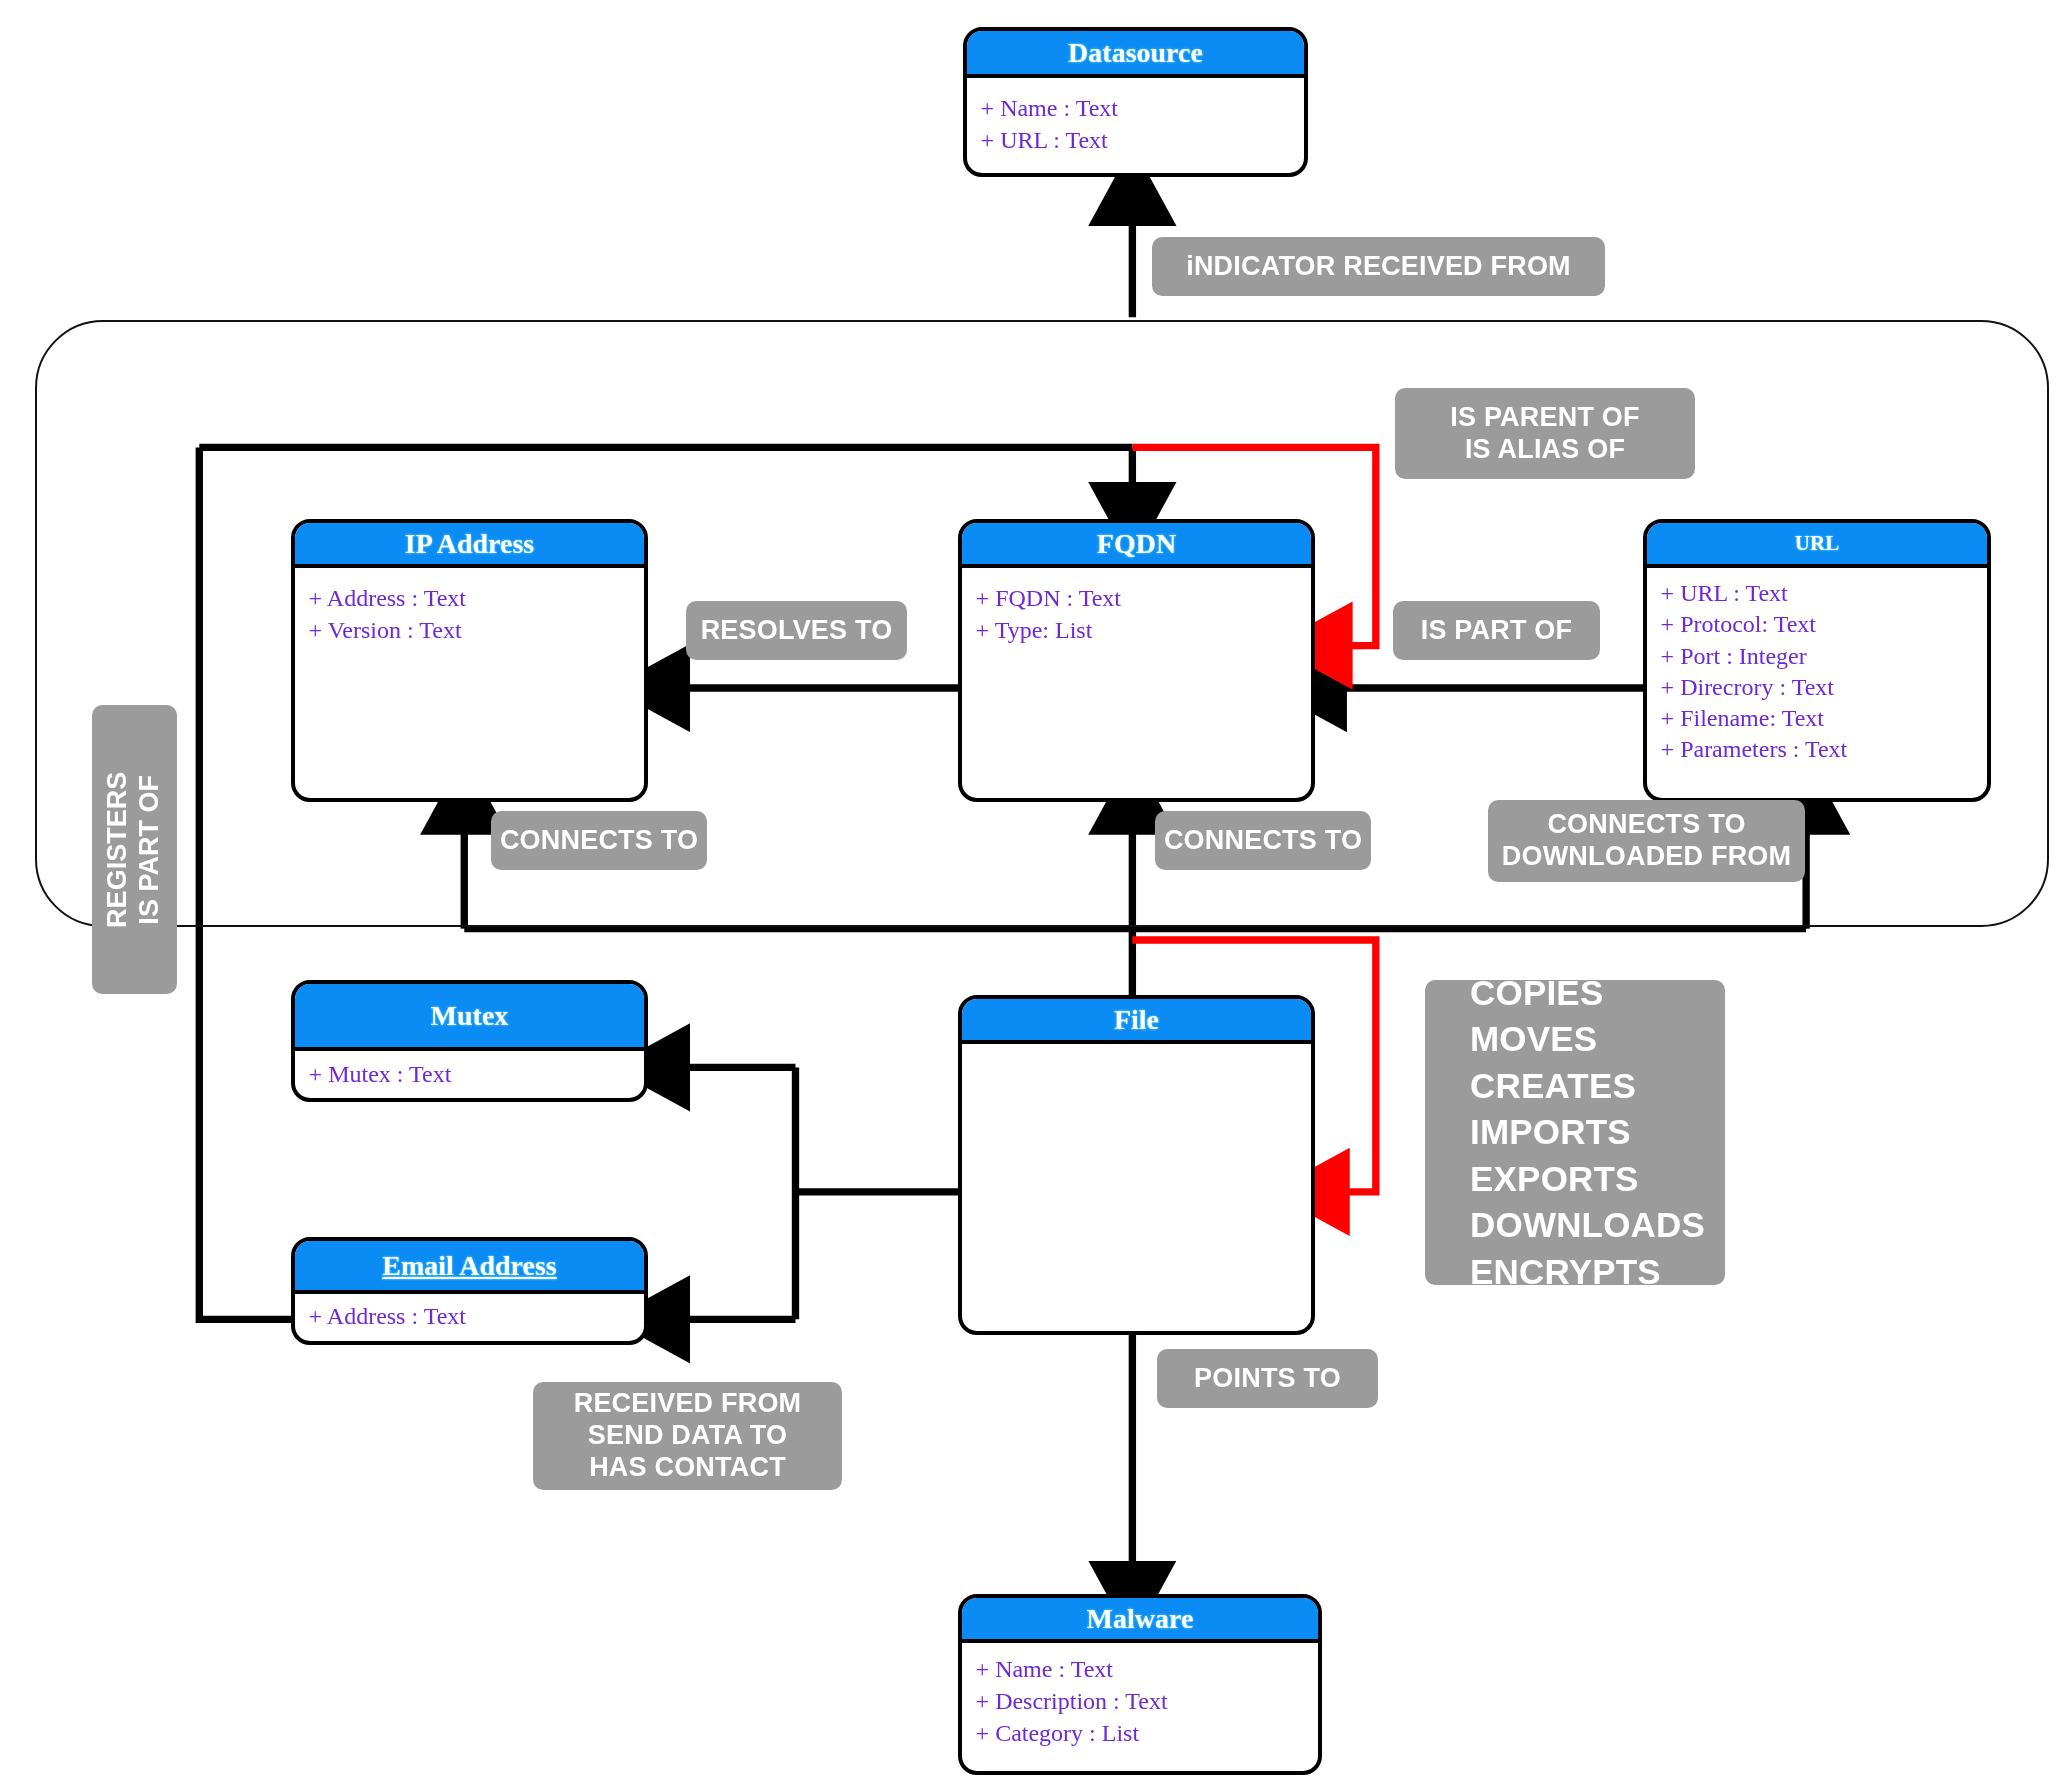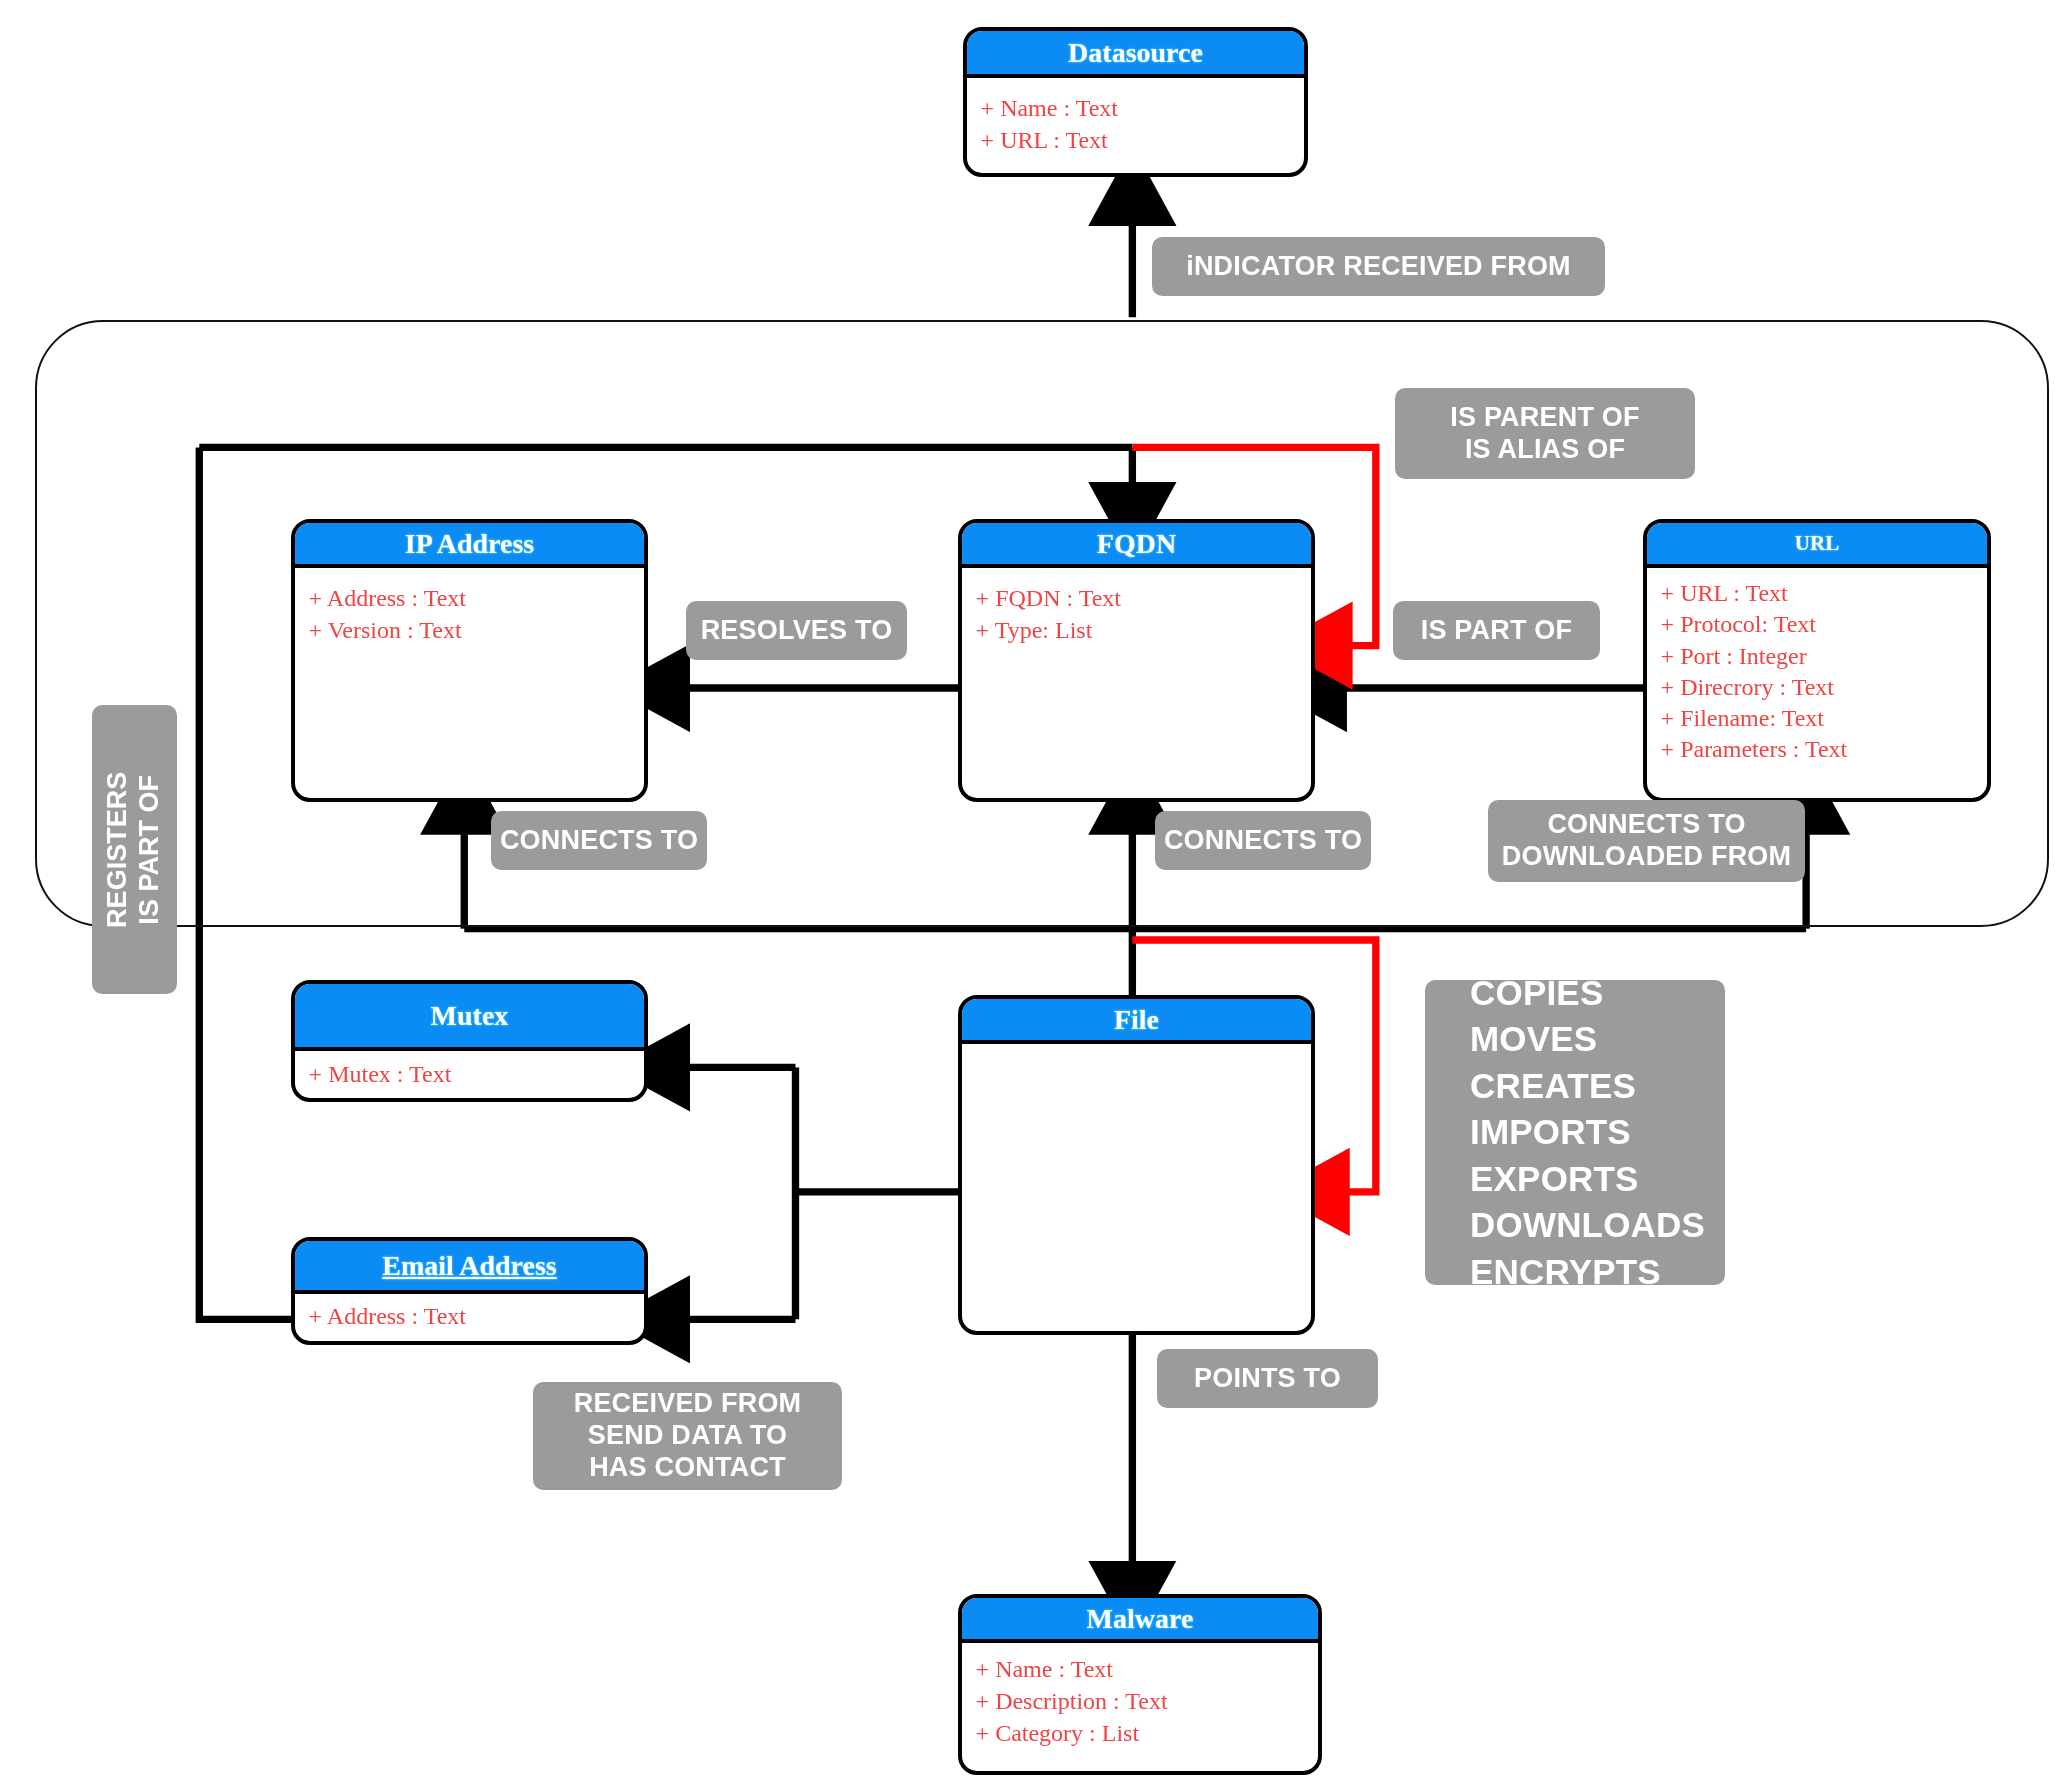--- a/index.html
+++ b/index.html
@@ -23,21 +23,21 @@
   .cls .hdr{
     background:#0B8CF5;color:#fff;
     font-family:"Liberation Serif",serif;font-weight:bold;
     text-align:center;box-sizing:border-box;
     border-bottom:4px solid #000;
     text-shadow:0 0 2.3px rgba(120,245,255,.95);
     display:flex;align-items:center;justify-content:center;
   }
   .cls .attrs{
     padding:14.7px 0 5.7px 13.6px;box-sizing:border-box;
-    font-family:"Liberation Serif",serif;color:#ef4444;
+    font-family:"Liberation Serif",serif;color:#6d28d9;
   }
   .cls .attrs div{white-space:nowrap;}
 
   
   .rel{
     position:absolute;background:#9b9b9b;border-radius:10.2px;
     color:#fff;font-weight:bold;text-align:center;
     display:flex;align-items:center;justify-content:center;
     box-sizing:border-box;line-height:1.18;letter-spacing:0.2px;
   }

